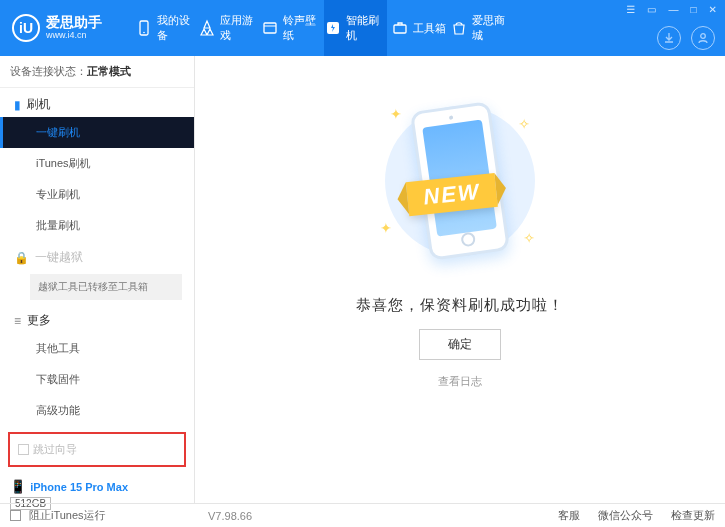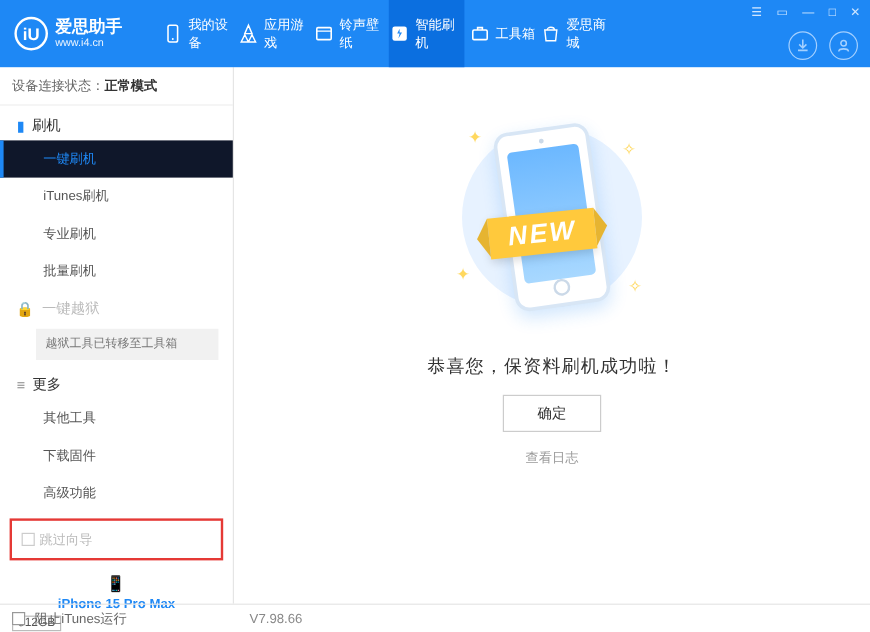--- a/index.html
+++ b/index.html
@@ -33,21 +33,21 @@
 .side-sub { margin: 4px 12px 4px 30px; background: #f1f1f1; padding: 6px 8px; font-size: 10px; color: #777; line-height: 1.4; }
 .lock-icon { color: #bbb; }
 
 .checkbox-area { border: 2px solid #e53935; margin: 6px 8px; padding: 8px 8px; display: flex; gap: 14px; align-items: center; }
 .cb { display: flex; align-items: center; gap: 4px; font-size: 11px; color: #666; }
 .cb.disabled { color: #bbb; }
 .cb-box { width: 11px; height: 11px; border: 1px solid #999; background: #fff; }
 .cb.disabled .cb-box { border-color: #ccc; }
 
 .device { padding: 6px 10px 10px; font-size: 11px; }
-.device-name { color: #1e88f5; font-weight: bold; display: flex; align-items: center; gap: 4px; flex-direction: column; }
+.device-name { color: #1e88f5; font-weight: bold; display: flex; align-items: center; gap: 4px; }
 .device-storage { display: inline-block; border: 1px solid #bbb; padding: 0 4px; margin-top: 3px; font-size: 10px; color: #555; }
 
 .main { flex: 1; display: flex; flex-direction: column; align-items: center; padding-top: 30px; position: relative; }
 
 .phone-wrap { position: relative; width: 200px; height: 190px; }
 .circle-bg { position: absolute; left: 50%; top: 50%; transform: translate(-50%, -50%); width: 150px; height: 150px; border-radius: 50%; background: #e7f2ff; }
 .phone { position: absolute; left: 50%; top: 50%; transform: translate(-50%, -50%) rotate(-8deg); width: 80px; height: 150px; background: #fff; border-radius: 12px; border: 3px solid #d8e6f5; box-shadow: 0 6px 14px rgba(30,136,245,.2); }
 .phone-screen { position: absolute; top: 14px; left: 7px; right: 7px; bottom: 20px; background: linear-gradient(180deg,#6cb8ff,#a8d8ff); border-radius: 4px; }
 .phone::before { content:""; position:absolute; top:6px; left:50%; transform:translateX(-50%); width:4px; height:4px; border-radius:50%; background:#cbd9e8; }
 .phone::after { content:""; position:absolute; bottom:6px; left:50%; transform:translateX(-50%); width:10px; height:10px; border-radius:50%; border:2px solid #cbd9e8; }
@@ -222,13 +222,18 @@
     <div class="view-log">查看日志</div>
   </div>
 </div>
 
 <div class="footer">
   <label class="cb">
     <span class="cb-box"></span>
     <span>阻止iTunes运行</span>
   </label>
   <span class="version">V7.98.66</span>
+  <div class="footer-right">
+    <span>客服</span>
+    <span>微信公众号</span>
+    <span>检查更新</span>
+  </div>
 </div>
 
 </body></html>

